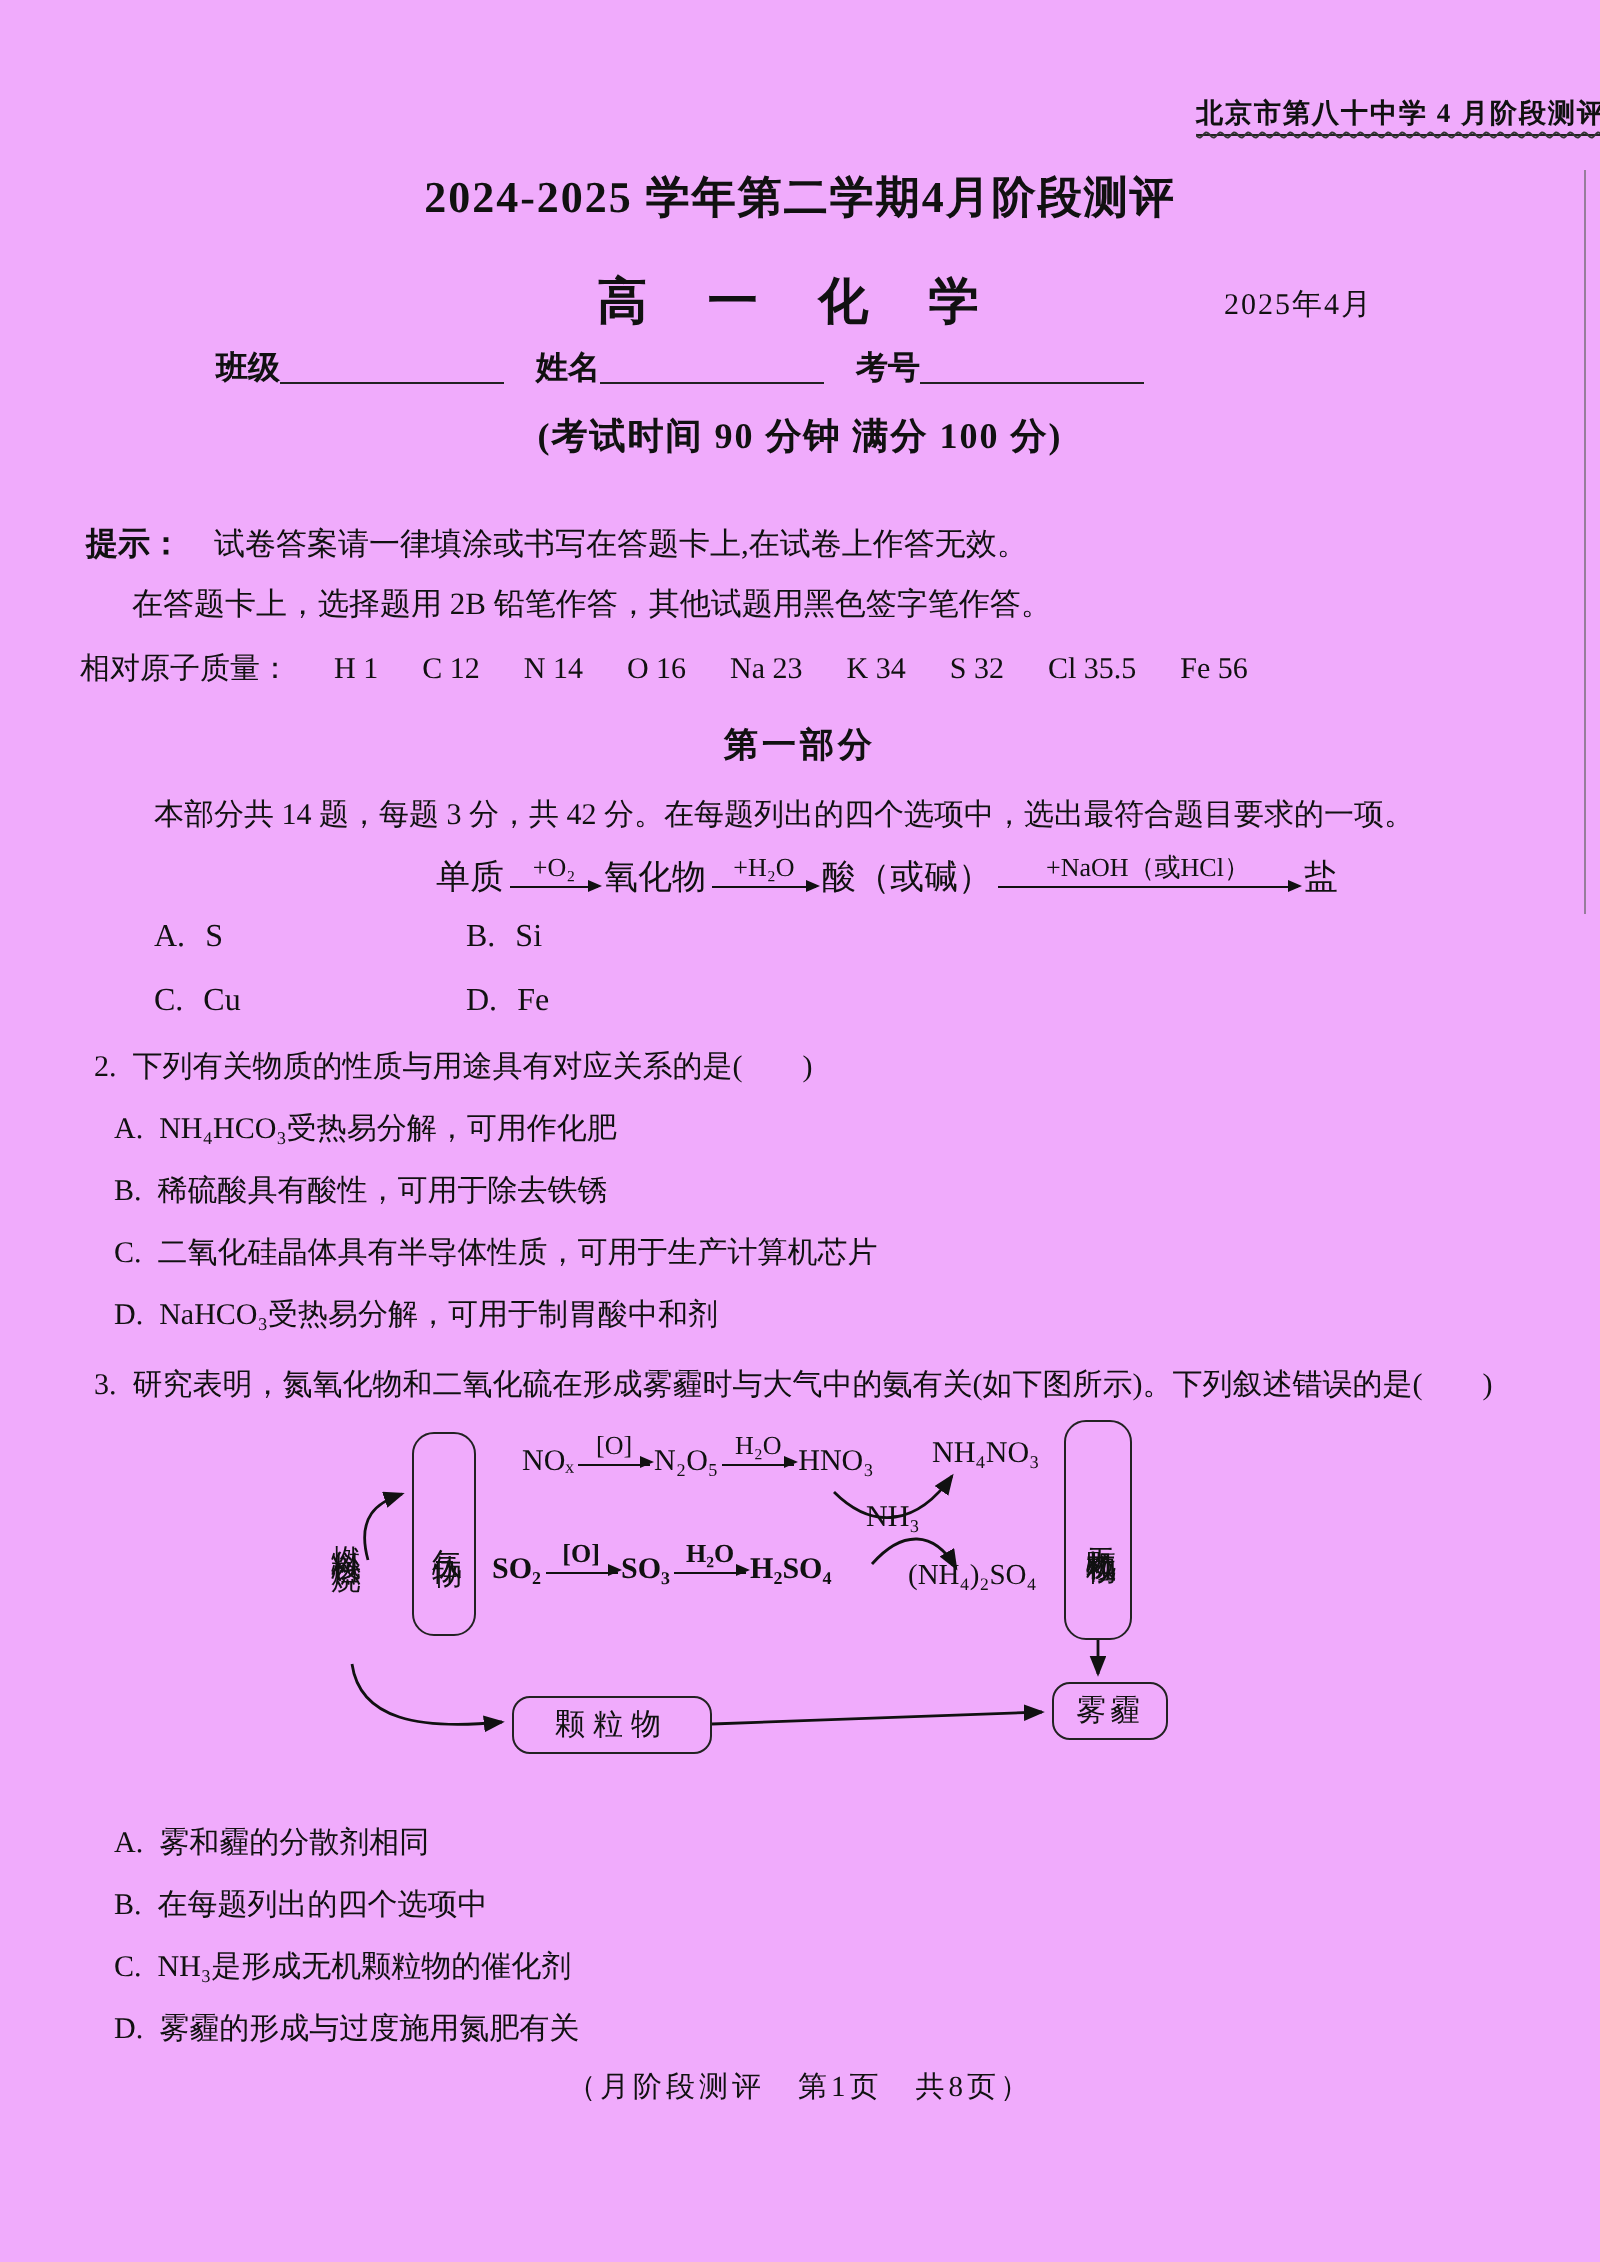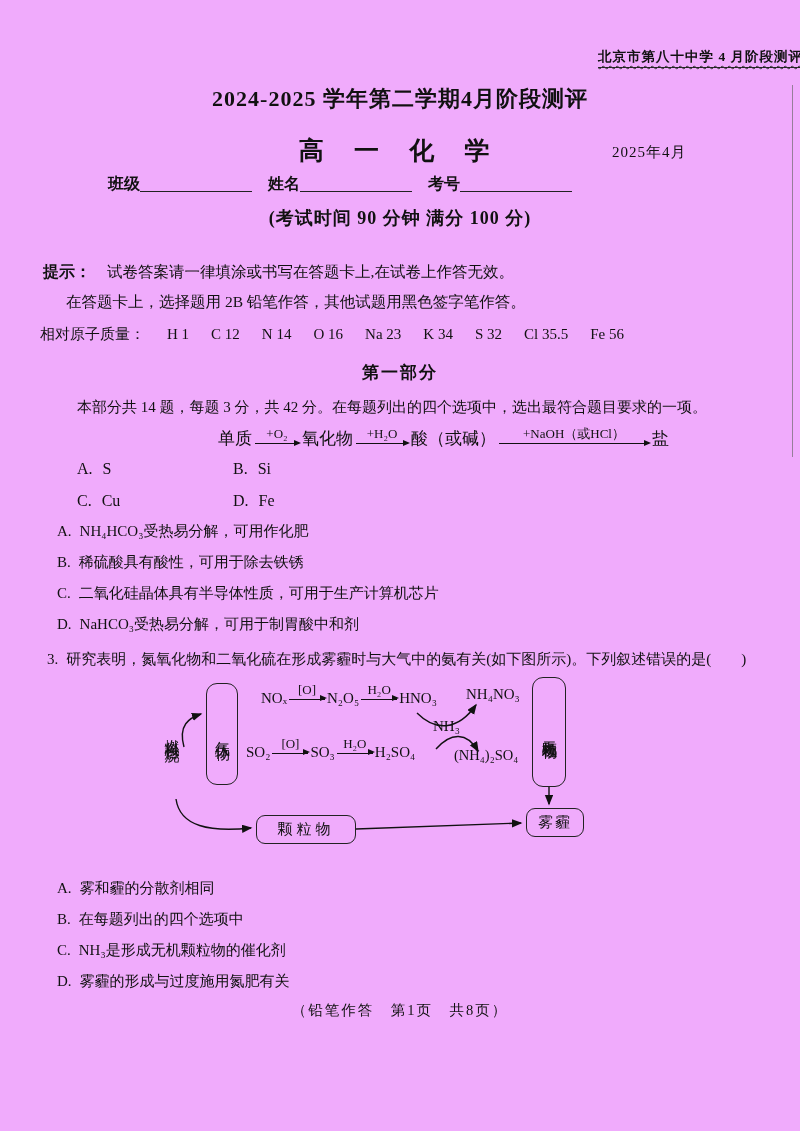--- a/index.html
+++ b/index.html
@@ -66,21 +66,21 @@
         writing-mode:vertical-rl;text-orientation:upright;letter-spacing:3px;font-size:15px;}
   .gas{left:46px;top:8px;width:30px;height:100px;}
   .inorganic{left:372px;top:2px;width:32px;height:108px;letter-spacing:1px;}
   .hbox{position:absolute;border:1.6px solid #222;border-radius:9px;display:flex;align-items:center;justify-content:center;font-size:15px;}
   .particle{left:96px;top:140px;width:98px;height:27px;letter-spacing:4px;}
   .smog{left:366px;top:133px;width:56px;height:27px;letter-spacing:2px;}
   .drow{position:absolute;display:flex;align-items:flex-end;line-height:1;white-space:nowrap;}
   .drow .rxn-arrow{margin:0 2px;}
   .drow .sm{width:36px;}
   .row1{left:86px;top:8px;margin-left:15px;}
-  .row2{left:86px;top:62px;}
+  .row2{left:86px;top:62px;font-weight:bold;}
   .dabs{position:absolute;white-space:nowrap;line-height:1;}
   .nh4no3{left:306px;top:12px;}
   .nh3{left:273px;top:44px;text-align:right;}
   .nh42so4{left:294px;top:73px;font-size:14.5px;}
 
   .footer{margin-top:10px;text-align:center;font-size:14.5px;letter-spacing:2px;}
 </style>
 </head>
 <body>
 
@@ -138,20 +138,23 @@
     <div class="row">
       <div class="cell"><span class="opt-label">A.</span><span>S</span></div>
       <div class="cell"><span class="opt-label">B.</span><span>Si</span></div>
     </div>
     <div class="row">
       <div class="cell"><span class="opt-label">C.</span><span>Cu</span></div>
       <div class="cell"><span class="opt-label">D.</span><span>Fe</span></div>
     </div>
   </div>
 
+  <div class="question" style="margin-top:14px;">
+    <span class="qnum">2.</span><span>下列有关物质的性质与用途具有对应关系的是(　　)</span>
+  </div>
   <div class="opt-list">
     <div class="opt"><span class="opt-label">A.</span><span>NH₄HCO₃受热易分解，可用作化肥</span></div>
     <div class="opt"><span class="opt-label">B.</span><span>稀硫酸具有酸性，可用于除去铁锈</span></div>
     <div class="opt"><span class="opt-label">C.</span><span>二氧化硅晶体具有半导体性质，可用于生产计算机芯片</span></div>
     <div class="opt"><span class="opt-label">D.</span><span>NaHCO₃受热易分解，可用于制胃酸中和剂</span></div>
   </div>
 
   <div class="question" style="margin-top:16px;">
     <span class="qnum">3.</span><span>研究表明，氮氧化物和二氧化硫在形成雾霾时与大气中的氨有关(如下图所示)。下列叙述错误的是(　　)</span>
   </div>
@@ -212,15 +215,15 @@
     <div class="hbox smog">雾霾</div>
   </div>
 
   <div class="opt-list" style="margin-top:8px;">
     <div class="opt"><span class="opt-label">A.</span><span>雾和霾的分散剂相同</span></div>
     <div class="opt"><span class="opt-label">B.</span><span>在每题列出的四个选项中</span></div>
     <div class="opt"><span class="opt-label">C.</span><span>NH₃是形成无机颗粒物的催化剂</span></div>
     <div class="opt"><span class="opt-label">D.</span><span>雾霾的形成与过度施用氮肥有关</span></div>
   </div>
 
-  <div class="footer">（铅笔作答　第1页　共8页）</div>
+  <div class="footer">（月阶段测评　第1页　共8页）</div>
 
 </div>
 
 </body></html>

